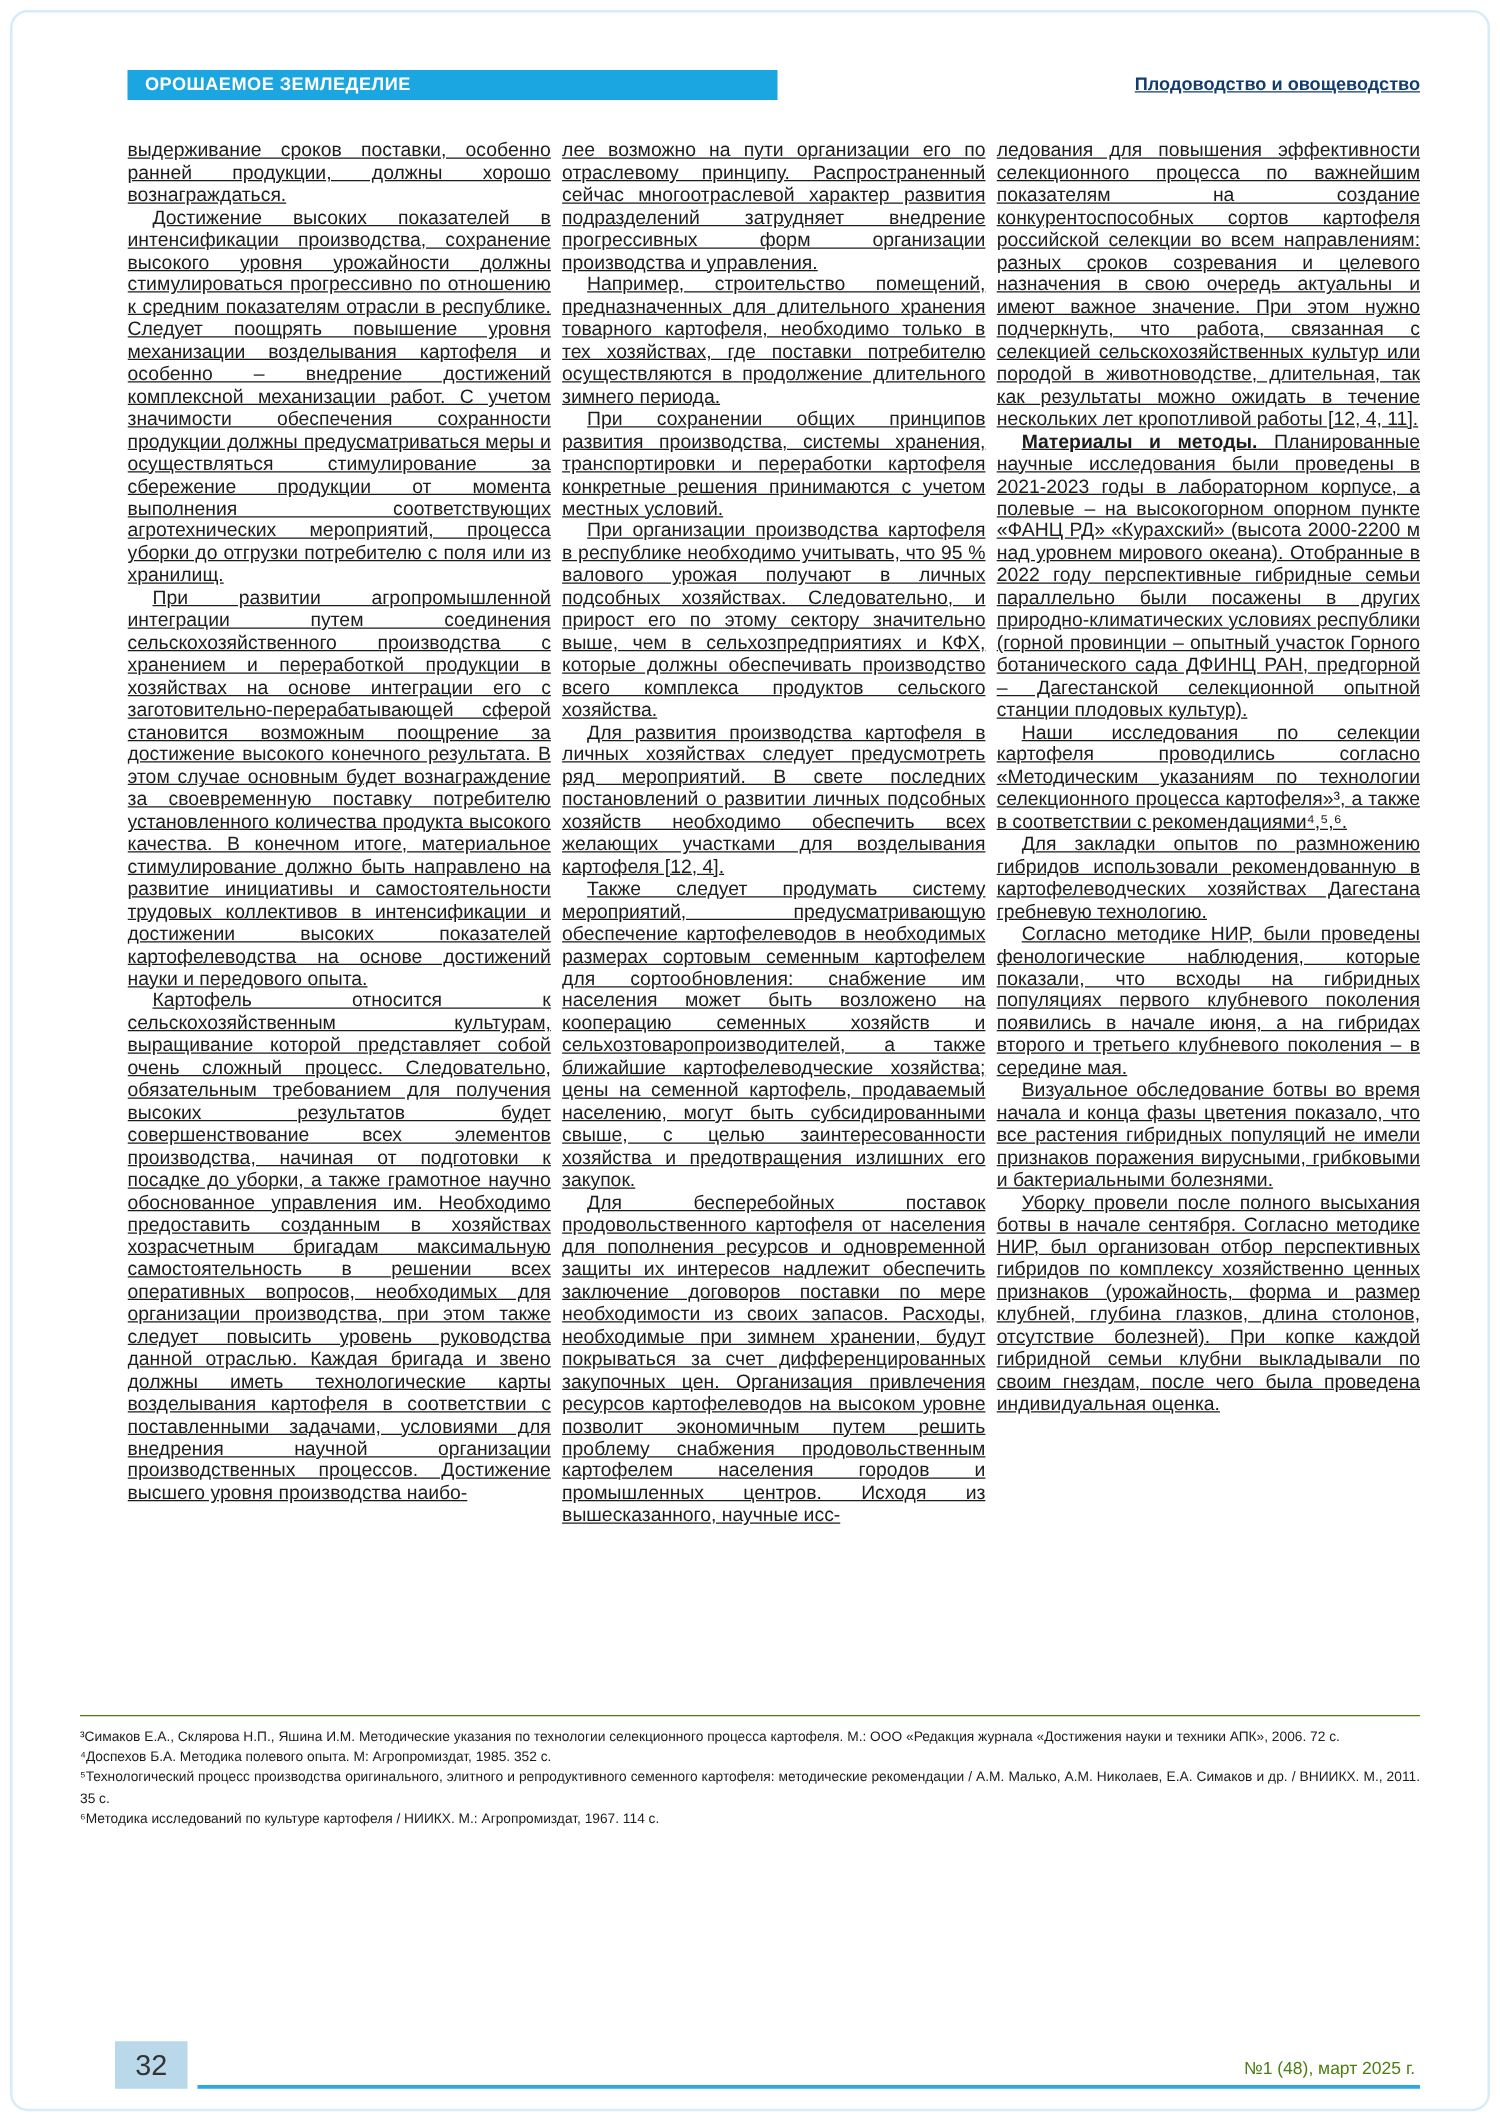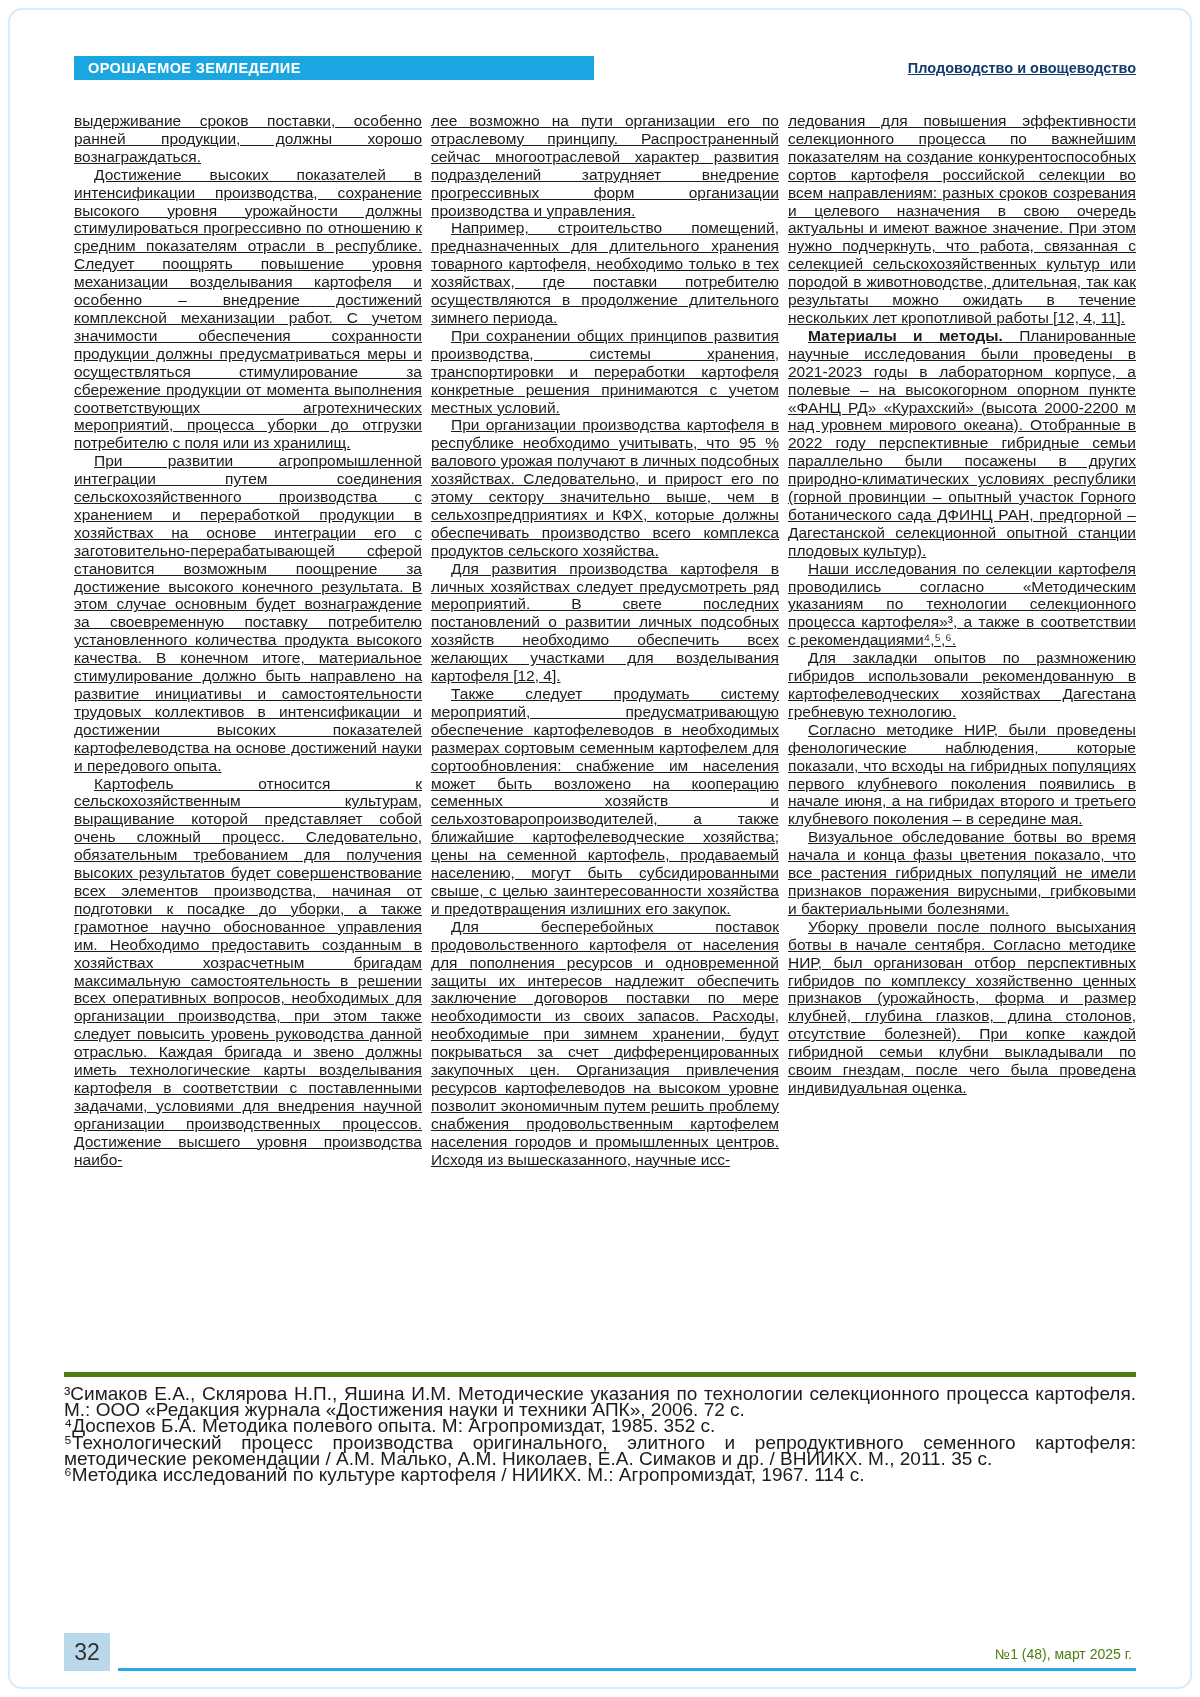--- a/index.html
+++ b/index.html
@@ -14,20 +14,21 @@
   }
   .frame {
     position: absolute; inset: 8px;
     border: 2px solid #d6ecf8;
     border-radius: 14px;
     pointer-events: none;
   }
   .content {
     position: absolute; inset: 0;
     padding: 56px 64px 0 74px;
+    margin-left: 28px;
   }
   header.page-header {
     display: flex; justify-content: space-between; align-items: center;
     height: 24px;
   }
   .header-bar {
     background: #1ba6e1;
     color: #ffffff;
     font-size: 14.5px;
     font-weight: bold;
@@ -58,40 +59,40 @@
     -webkit-hyphens: auto;
     overflow-wrap: break-word;
   }
   .col p { margin: 0; text-indent: 20px; }
   .col p.noindent { text-indent: 0; }
   .col b.lead { font-weight: bold; }
   .footnotes {
     position: absolute;
     left: 64px; right: 64px;
     top: 1372px;
-    border-top: 5px solid #4d7c0f;
+    border-top: 1px solid #4d7c0f;
     padding-top: 9px;
-    font-size: 19px;
+    font-size: 11px;
     line-height: 16.2px;
     text-align: justify;
   }
   .footnotes p { margin: 0; }
   footer.page-footer {
     position: absolute;
     left: 64px; right: 64px;
     bottom: 26px;
     display: flex;
     align-items: flex-end;
   }
   .page-box {
-    width: 46px; height: 38px;
+    width: 58px; height: 38px;
     background: #b9d9ea;
     color: #333333;
     font-size: 23px;
-    display: flex; align-items: center; justify-content: center;
+    display: flex; align-items: center; justify-content: center; margin-left: 28px;
   }
   .footer-rule {
     flex: 1;
     border-bottom: 3px solid #2aa9e0;
     text-align: right;
     padding: 0 4px 6px 0;
     margin-left: 8px;
     font-size: 14px;
     color: #4d7c0f;
   }

